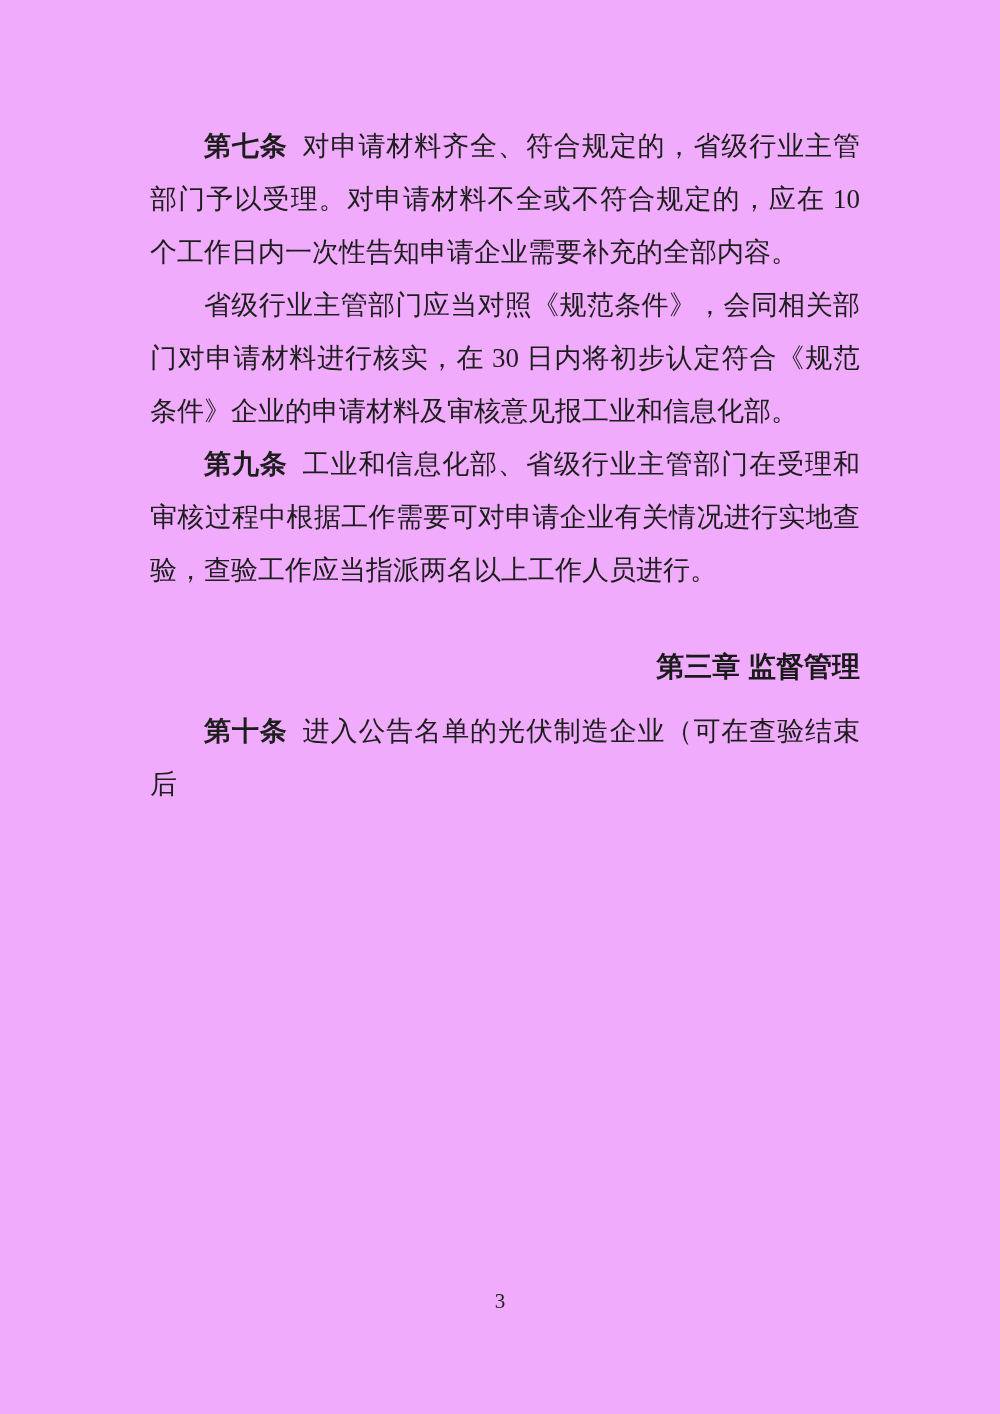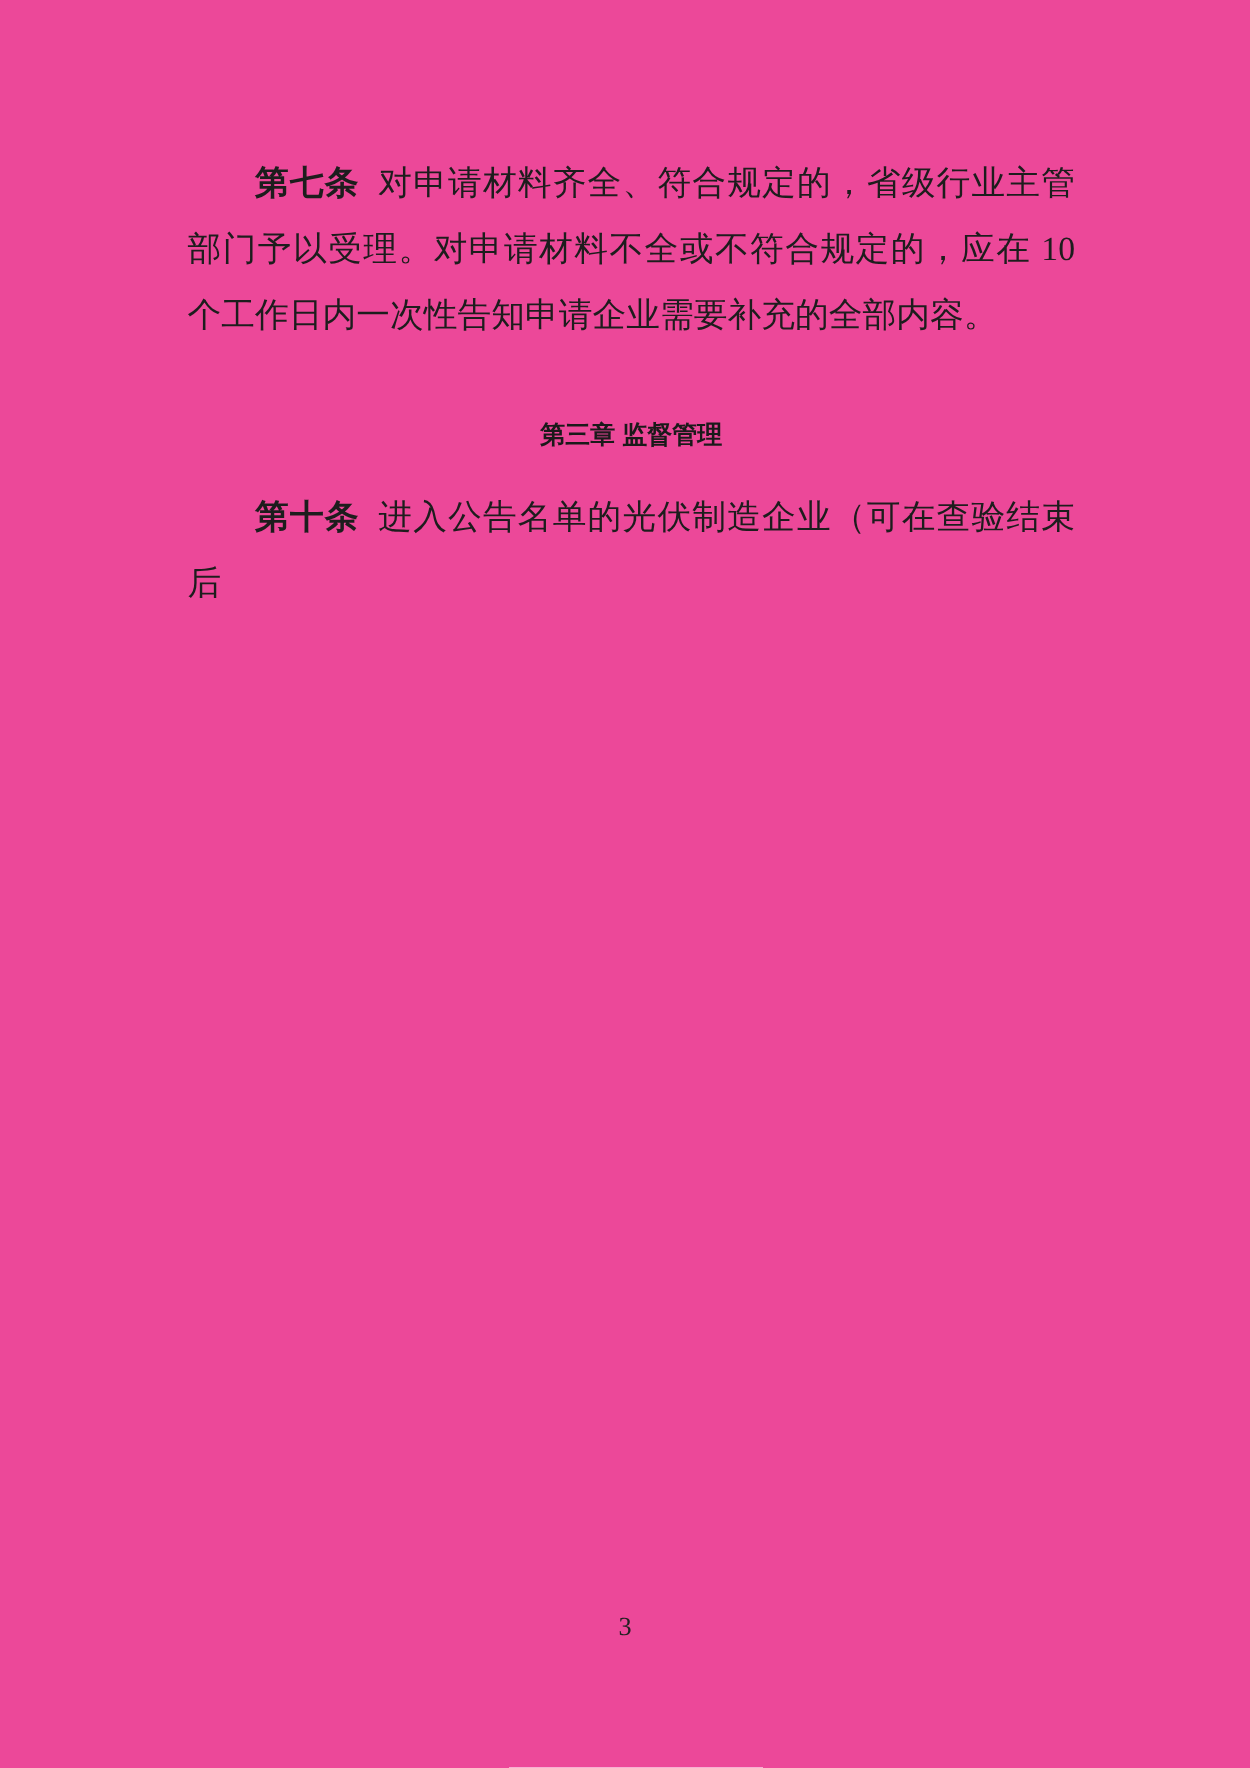--- a/index.html
+++ b/index.html
@@ -4,21 +4,21 @@
 <style>
   html, body {
     margin: 0;
     padding: 0;
     background: #ffffff;
   }
   .page {
     position: relative;
     width: 1000px;
     height: 1414px;
-    background: #ec4899;
+    background: #f0abfc;
     overflow: hidden;
     font-family: "Liberation Serif", "DejaVu Serif", serif;
     color: #1d1d1d;
   }
   .content {
     position: absolute;
     left: 150px;
     top: 120px;
     width: 710px;
     font-size: 27px;
@@ -30,25 +30,25 @@
     margin: 0;
     text-indent: 2em;
   }
   .article-no {
     font-family: "Liberation Sans", "DejaVu Sans", sans-serif;
     font-weight: bold;
     margin-right: 0.55em;
   }
   .chapter-heading {
     margin: 43px 0 12px 0;
-    text-align: center;
+    text-align: right;
     text-indent: 0;
     font-family: "Liberation Sans", "DejaVu Sans", sans-serif;
     font-weight: bold;
-    font-size: 20px;
+    font-size: 28px;
     line-height: 53px;
     color: #1a1a1a;
   }
   .page-number {
     position: absolute;
     top: 1288px;
     left: 0;
     width: 100%;
     text-align: center;
     font-size: 21px;
@@ -58,22 +58,24 @@
 </style>
 </head>
 <body>
 
 <div class="page">
 
   <div class="content">
 
     <p><span class="article-no">第七条</span><span>对申请材料齐全、符合规定的，省级行业主管部门予以受理。对申请材料不全或不符合规定的，应在 10 个工作日内一次性告知申请企业需要补充的全部内容。</span></p>
 
+    <p><span>省级行业主管部门应当对照《规范条件》，会同相关部门对申请材料进行核实，在 30 日内将初步认定符合《规范条件》企业的申请材料及审核意见报工业和信息化部。</span></p>
 
 
+    <p><span class="article-no">第九条</span><span>工业和信息化部、省级行业主管部门在受理和审核过程中根据工作需要可对申请企业有关情况进行实地查验，查验工作应当指派两名以上工作人员进行。</span></p>
 
 
     <h2 class="chapter-heading">第三章 监督管理</h2>
 
     <p><span class="article-no">第十条</span><span>进入公告名单的光伏制造企业（可在查验结束后</span></p>
 
   </div>
 
   <div class="page-number">3</div>
 

